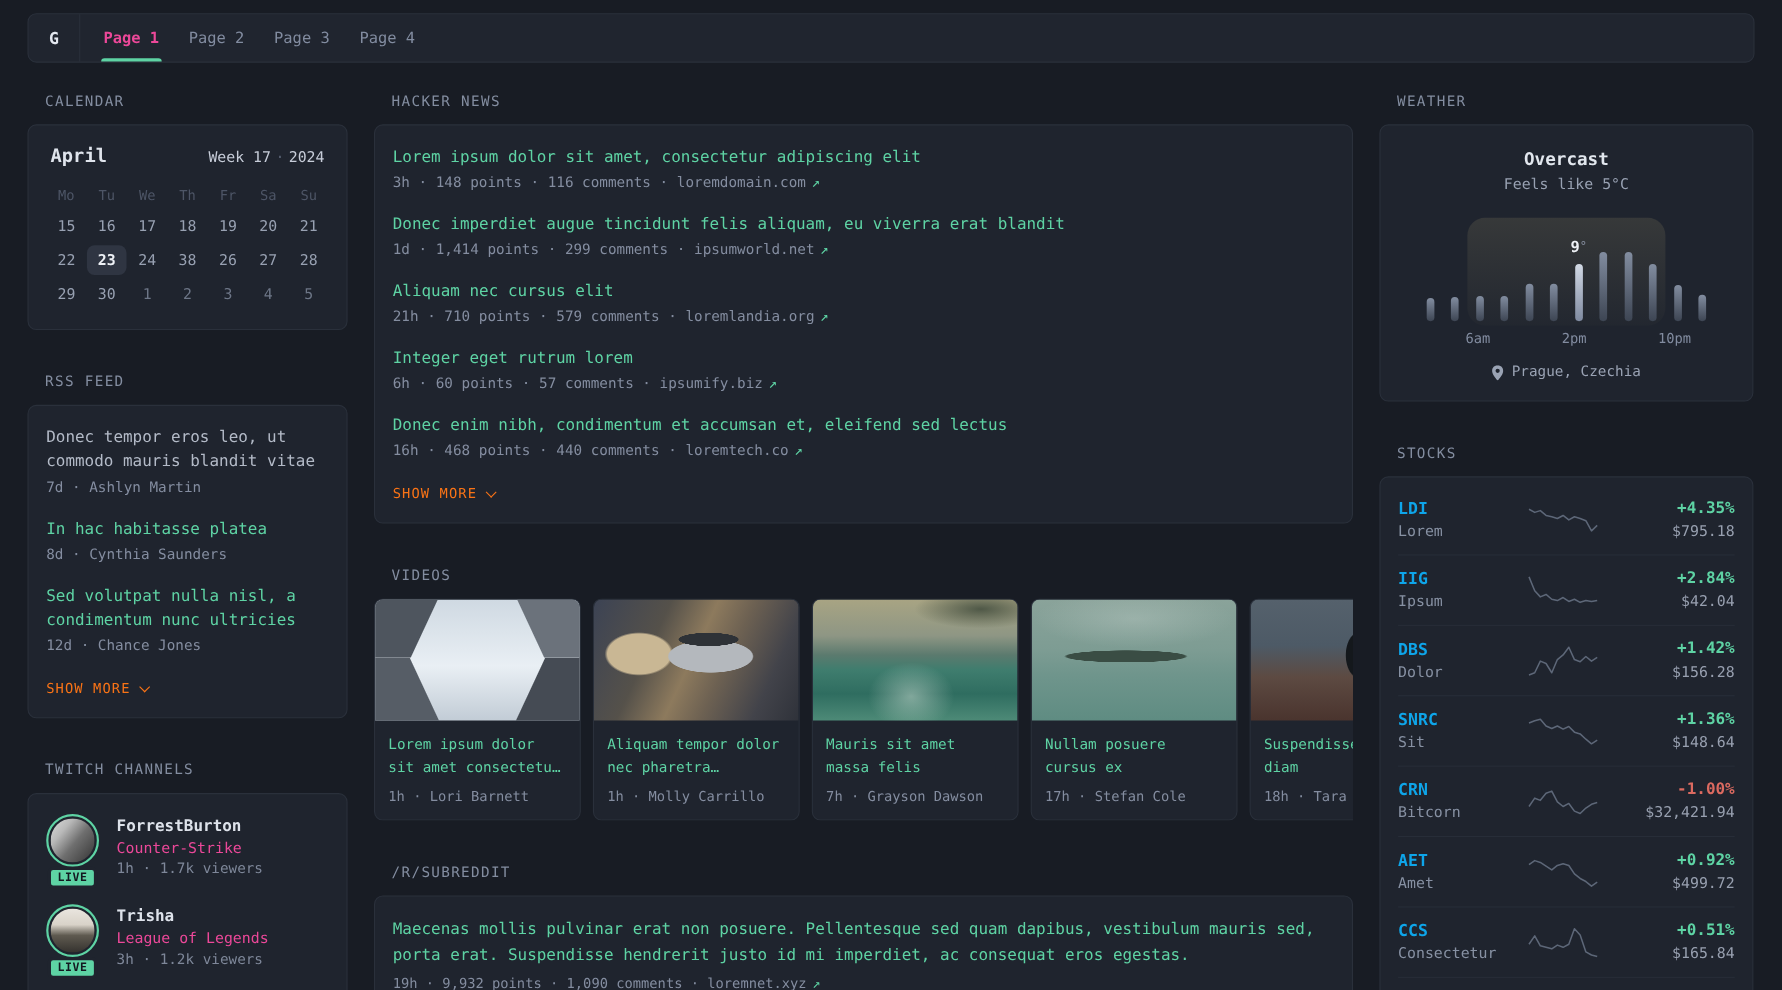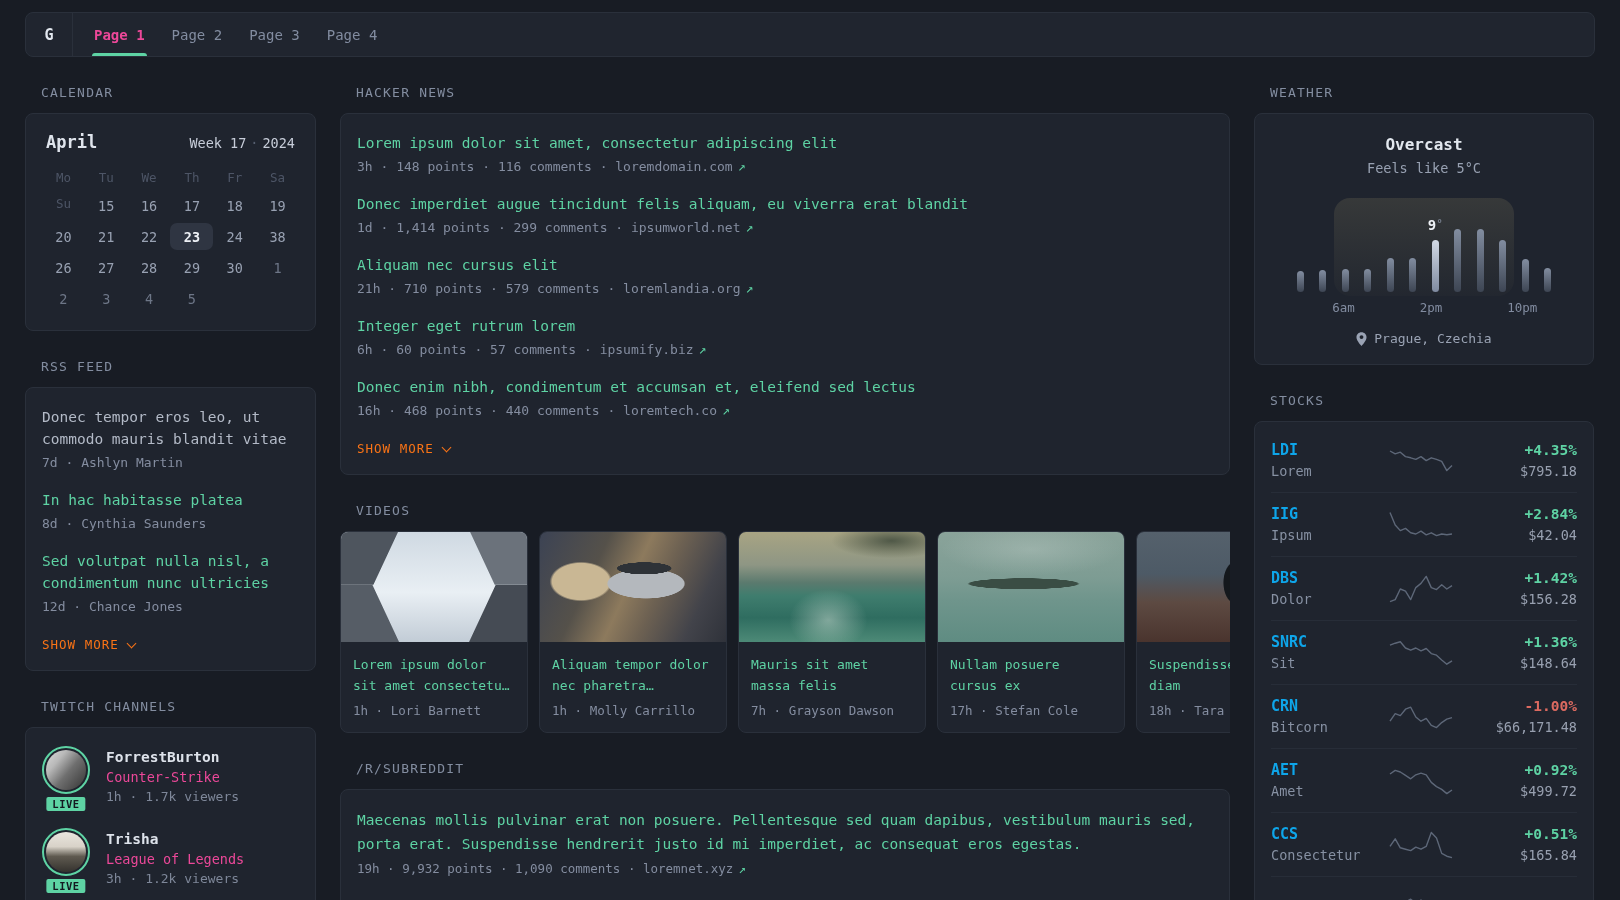--- a/index.html
+++ b/index.html
@@ -27,31 +27,31 @@
   .tab{position:relative;display:flex;align-items:center;font-size:14px;color:#828ca0;cursor:pointer;}
   .tab.active{color:#ec4899;font-weight:700;}
   .tab.active::after{content:"";position:absolute;left:-2px;right:-2px;bottom:0;height:3px;
     background:var(--green);border-radius:3px 3px 0 0;}
 
   
   .columns{display:flex;gap:24px;margin-top:28px;align-items:flex-start;}
   .col-left{width:291px;flex:none;}
   .col-mid{width:890px;flex:none;}
   .col-right{width:340px;flex:none;}
-  .widget{margin-bottom:28px;}
+  .widget{margin-bottom:40px;}
   .widget-title{font-size:13px;font-weight:500;letter-spacing:1.2px;color:#838da0;
     margin:0 0 13px 16px;text-transform:uppercase;}
   .card{background:var(--card);border:1px solid var(--border);border-radius:8px;padding:18px 16px;}
 
   
   .cal-head{display:flex;align-items:baseline;justify-content:space-between;padding:0 4px;margin-bottom:14px;}
   .cal-month{color:#dfe4ec;font-size:17px;font-weight:700;}
   .cal-week{font-size:13.5px;color:#c7cdd9;}
   .cal-week .sep{color:var(--dim);margin:0 4px;}
-  .cal-grid{display:grid;grid-template-columns:repeat(6,1fr);row-gap:4px;}
+  .cal-grid{display:grid;grid-template-columns:repeat(7,1fr);row-gap:4px;}
   .cal-wd{height:22px;display:flex;align-items:center;justify-content:center;
     font-size:12.5px;color:#4d5566;}
   .cal-cell{height:27px;display:flex;align-items:center;justify-content:center;
     font-size:13.5px;color:#98a1b2;border-radius:7px;}
   .cal-cell.dim{color:#6d7687;}
   .cal-cell.selected{background:#2f3542;color:#edf0f5;font-weight:700;}
 
   
   .feed-item{margin-bottom:16px;}
   .item-title{display:block;color:var(--green);font-size:14.5px;line-height:22px;
@@ -497,21 +497,21 @@
               <div class="stock-ticker">CRN</div>
               <div class="stock-name">Bitcorn</div>
             </div>
             <div class="stock-spark">
                 <svg width="66" height="32" viewBox="0 0 66 32">
                   <polyline points="2.0,20.2 7.2,12.6 12.3,14.6 17.5,8.2 22.7,6.2 27.8,16.0 33.0,20.2 38.2,17.4 43.3,24.4 48.5,26.6 53.7,21.6 58.8,18.2 64.0,16.6" fill="none" stroke="#5d6778" stroke-width="1.4" stroke-linejoin="round"></polyline>
                 </svg>
               </div>
             <div class="stock-quote">
               <div class="stock-change down">-1.00%</div>
-              <div class="stock-price">$66,171.48</div>
+              <div class="stock-price">$32,421.94</div>
             </div>
           </div>
 
           <div class="stock-row">
             <div class="stock-id">
               <div class="stock-ticker">AET</div>
               <div class="stock-name">Amet</div>
             </div>
             <div class="stock-spark">
                 <svg width="66" height="32" viewBox="0 0 66 32">

